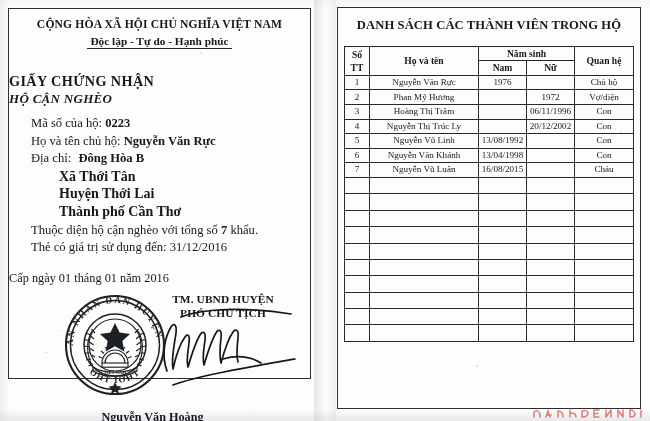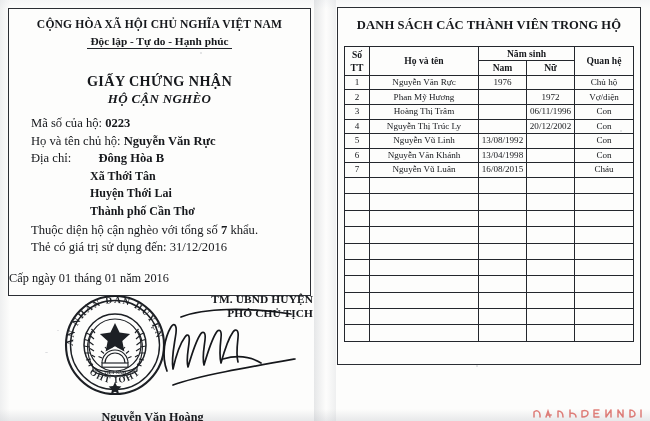--- a/index.html
+++ b/index.html
@@ -25,59 +25,59 @@
   }
   .fold{
     position:absolute;top:0;bottom:0;width:22px;left:314px;
     background:linear-gradient(90deg, rgba(176,180,186,.30), rgba(255,255,255,0) 55%, rgba(186,190,196,.22));
     pointer-events:none;
   }
   .speck{position:absolute;background:#b9bcc1;border-radius:50%;opacity:.5;pointer-events:none;}
 
   
   .cert{
-    position:absolute;left:8px;top:8px;width:303px;height:288px;
+    position:absolute;left:8px;top:8px;width:303px;height:371px;
     border:1.6px solid #2a2d33;
     box-sizing:border-box;
     background:transparent;
   }
   .cert-inner{position:relative;width:100%;height:100%;}
 
   .nat-head{
     position:absolute;left:0;right:0;top:9px;text-align:center;
   }
   .nat-line1{
     font-size:11.6px;font-weight:bold;letter-spacing:.15px;white-space:nowrap;
   }
   .nat-line2{
     font-size:11.3px;font-weight:bold;margin-top:1px;display:inline-block;
     border-bottom:1.4px solid #22252a;padding:0 3px 1px 3px;
   }
 
   .cert-title{
-    position:absolute;left:0;right:0;top:64px;text-align:center;
+    position:absolute;left:0;right:0;top:64px;
   }
   .cert-title .t1{font-size:14.2px;font-weight:bold;letter-spacing:.4px;}
   .cert-title .t2{font-size:13px;font-weight:bold;font-style:italic;margin-top:1px;letter-spacing:.3px;}
 
   .fields{position:absolute;left:22px;top:106px;right:10px;}
   .f-row{font-size:12.6px;line-height:17.6px;white-space:nowrap;}
   .f-row .lbl{font-weight:normal;}
   .f-row .val{font-weight:bold;}
-  .addr{margin-left:59px;font-weight:bold;font-size:12px;line-height:17.6px;white-space:nowrap;}
+  .addr{margin-left:28px;font-weight:bold;font-size:14px;line-height:17.6px;white-space:nowrap;}
   .status{font-size:12.6px;line-height:17.6px;white-space:nowrap;margin-top:1px;}
   .status b{font-weight:bold;}
   .validity{font-size:12.6px;line-height:17.6px;white-space:nowrap;}
 
   .issue-date{
     position:absolute;left:0;right:14px;top:262px;text-align:left;
     font-size:12.3px;white-space:nowrap;
   }
   .signblock{
-    position:absolute;left:148px;top:284px;width:132px;text-align:right;margin-left:24px;
+    position:absolute;left:148px;top:284px;width:132px;text-align:center;
   }
   .signblock div{font-size:11.4px;font-weight:bold;line-height:13.5px;letter-spacing:.1px;white-space:nowrap;}
   .signer-name{
     position:absolute;left:0;right:14px;top:390px;text-align:center;
     font-size:12.2px;font-weight:bold;white-space:nowrap;margin-top:11px;
   }
 
   
   .seal{
     position:absolute;left:48px;top:278px;width:116px;height:116px;
@@ -86,21 +86,21 @@
   .seal svg{display:block;width:116px;height:116px;}
 
   
   .signature{
     position:absolute;left:110px;top:288px;width:180px;height:96px;pointer-events:none;
   }
   .signature svg{display:block;width:180px;height:96px;}
 
   
   .list-doc{
-    position:absolute;left:337px;top:7px;width:304px;height:358px;
+    position:absolute;left:337px;top:7px;width:304px;height:402px;
     border:1.6px solid #2a2d33;box-sizing:border-box;
   }
   .list-title{
     position:absolute;left:0;right:0;top:10px;text-align:center;
     font-size:12.6px;font-weight:bold;letter-spacing:.1px;white-space:nowrap;
   }
   table.members{
     position:absolute;left:6px;top:38px;
     width:290px;
     border-collapse:collapse;
@@ -171,21 +171,21 @@
         <div class="f-row">
           <span class="lbl">Mã số của hộ:</span>
           <span class="val">0223</span>
         </div>
         <div class="f-row">
           <span class="lbl">Họ và tên chủ hộ:</span>
           <span class="val">Nguyễn Văn Rực</span>
         </div>
         <div class="f-row">
           <span class="lbl">Địa chỉ:</span>
-          <span class="val" style="margin-left:24px;text-align:center;">Đông Hòa B</span>
+          <span class="val" style="margin-left:4px;text-align:center;">Đông Hòa B</span>
         </div>
         <div class="addr">Xã Thới Tân</div>
         <div class="addr">Huyện Thới Lai</div>
         <div class="addr">Thành phố Cần Thơ</div>
         <div class="status">
           <span>Thuộc diện hộ cận nghèo với tổng số</span>
           <b>7</b>
           <span>khẩu.</span>
         </div>
         <div class="validity">

